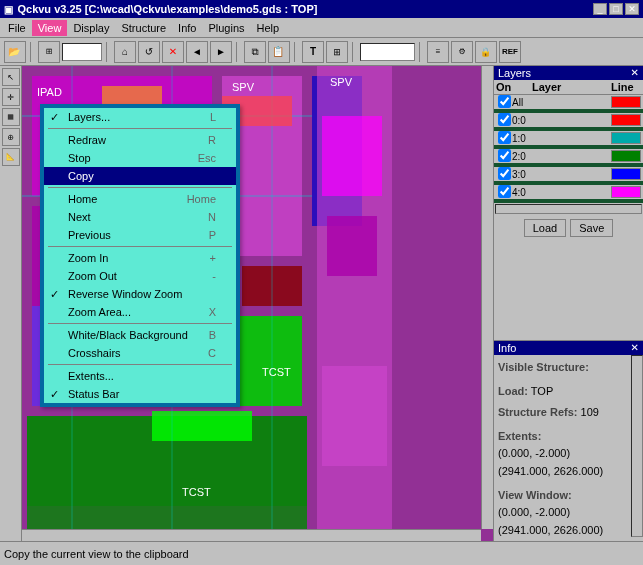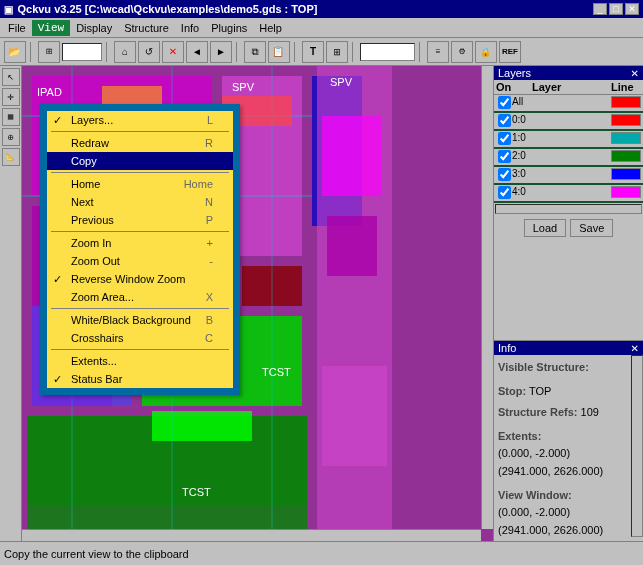--- a/index.html
+++ b/index.html
@@ -33,21 +33,21 @@
       display: flex;
       align-items: center;
       height: 20px;
       padding: 0 2px;
     }
     .menu-item {
       padding: 2px 6px;
       cursor: pointer;
       font-size: 11px;
     }
-    .menu-item:hover, .menu-item.active { background: #15803d; color: white; font-family: Liberation Mono, monospace; }
+    .menu-item:hover, .menu-item.active { background: #ec4899; color: white; }
 
     
     .toolbar {
       background: #c0c0c0;
       border-bottom: 1px solid #808080;
       display: flex;
       align-items: center;
       height: 28px;
       padding: 2px 4px;
       gap: 2px;
@@ -117,43 +117,43 @@
       flex: 1;
       border-bottom: 1px solid #808080;
     }
     .panel-title {
       background: #000080;
       color: white;
       padding: 1px 4px;
       font-size: 11px;
       display: flex;
       justify-content: space-between;
-      align-items: center;
+      align-items: flex-start;
     }
     .panel-close {
       cursor: pointer;
       font-size: 10px;
     }
     .layers-header {
       display: flex;
       background: #c0c0c0;
       border-bottom: 1px solid #808080;
       padding: 1px 2px;
       font-size: 10px;
       font-weight: bold;
       gap: 16px;
     }
     .layers-header .col-on { width: 20px; }
     .layers-header .col-layer { flex: 1; }
     .layers-header .col-line { width: 30px; }
     .layer-row {
       display: flex;
-      align-items: flex-start;
+      align-items: flex-end;
       padding: 1px 2px;
-      border-bottom: 2px solid #14532d;
+      border-bottom: 4px solid #14532d;
       height: 18px;
     }
     .layer-check { width: 16px; display: flex; align-items: center; justify-content: center; }
     .layer-name { flex: 1; font-size: 10px; }
     .layer-color { width: 30px; height: 12px; border: 1px solid #808080; }
     .layers-scroll { overflow-y: auto; max-height: 160px; }
     .layers-buttons {
       display: flex;
       gap: 4px;
       padding: 4px;
@@ -199,22 +199,22 @@
     .status-right {
       font-size: 14px;
       margin-top: 48px;
     }
 
     
     .dropdown-menu {
       position: absolute;
       top: 18px;
       left: 40px;
-      background: #fde047;
-      border: 7px solid #0369a1;
+      background: #5eead4;
+      border: 4px solid #0369a1;
       box-shadow: 2px 2px 4px rgba(0,0,0,0.3);
       z-index: 100;
       min-width: 200px;
     }
     .dropdown-item {
       display: flex;
       align-items: center;
       justify-content: space-between;
       padding: 3px 20px 3px 24px;
       cursor: pointer;
@@ -432,21 +432,21 @@
       <div class="info-panel">
         <div class="panel-title">
           <span>Info</span>
           <span class="panel-close">✕</span>
         </div>
         <div style="display:flex; height:calc(100% - 18px);">
           <div class="info-content" style="flex:1; overflow:hidden;">
             <div class="info-label">Visible Structure:</div>
             <div style="height:6px;"></div>
             <div>
-              <span class="info-label">Stop:</span>
+              <span class="info-label">Load:</span>
               <span>TOP</span>
             </div>
             <div style="height:4px;"></div>
             <div>
               <span class="info-label">Structure Refs:</span>
               <span>109</span>
             </div>
             <div style="height:6px;"></div>
             <div class="info-label">Extents:</div>
             <div>(0.000, -2.000)</div>
@@ -466,20 +466,25 @@
         <span class="check-mark"></span>
         <span>Layers...</span>
         <span class="shortcut">L</span>
       </div>
       <div class="dropdown-separator"></div>
       <div class="dropdown-item">
         <span class="check-mark"></span>
         <span>Redraw</span>
         <span class="shortcut">R</span>
       </div>
+      <div class="dropdown-item">
+        <span class="check-mark"></span>
+        <span>Stop</span>
+        <span class="shortcut">Esc</span>
+      </div>
       <div class="dropdown-item selected">
         <span class="check-mark"></span>
         <span>Copy</span>
         <span class="shortcut"></span>
       </div>
       <div class="dropdown-separator"></div>
       <div class="dropdown-item">
         <span class="check-mark"></span>
         <span>Home</span>
         <span class="shortcut">Home</span>

